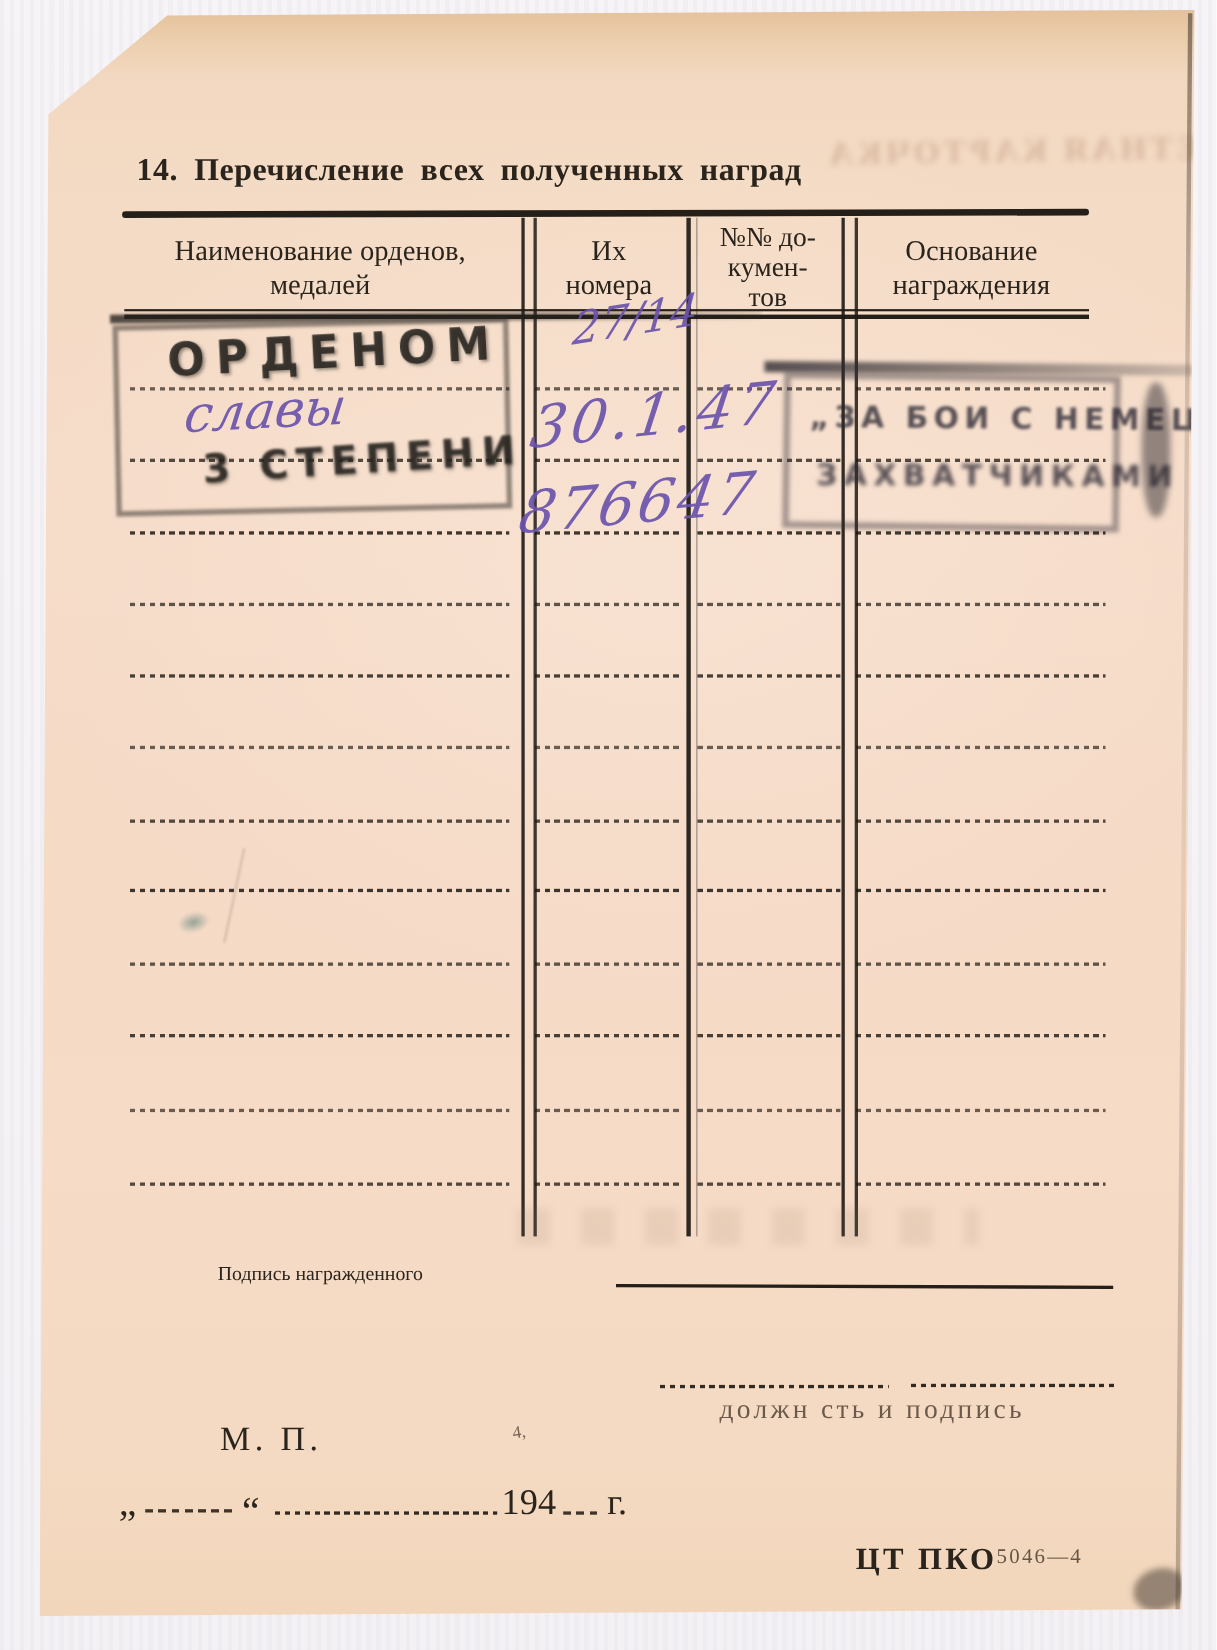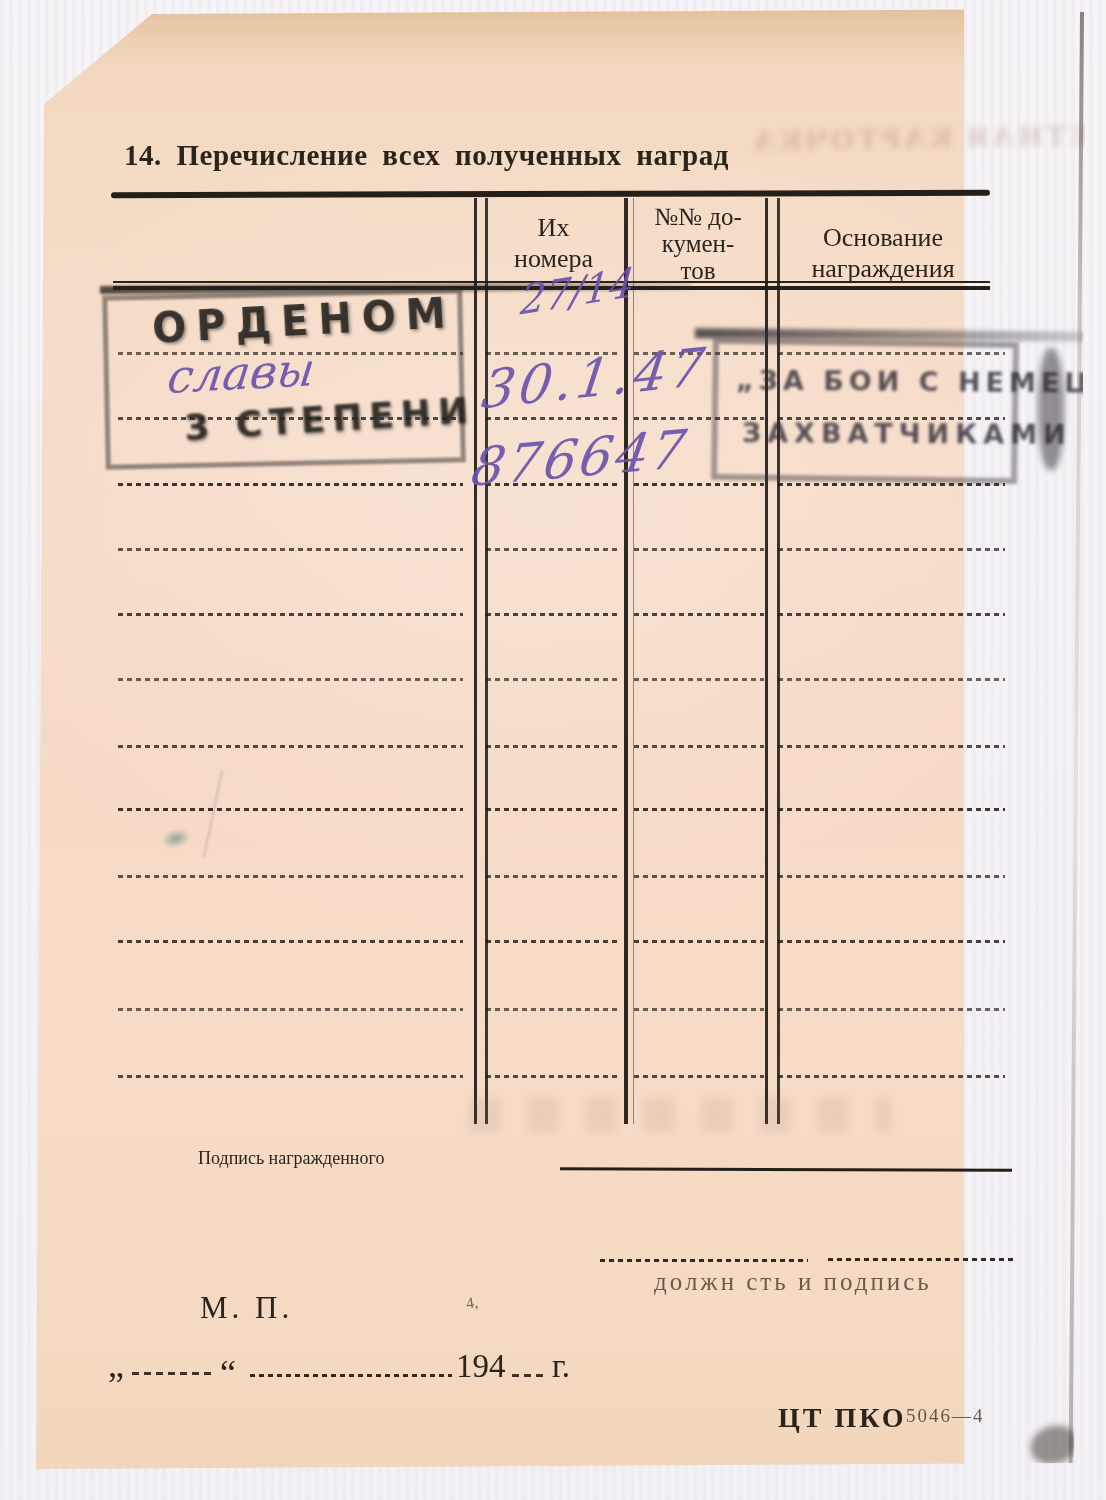--- a/index.html
+++ b/index.html
@@ -2,21 +2,21 @@
 <html><head>
 <meta charset="utf-8">
 <style>
   html,body{margin:0;padding:0;}
   #page{position:relative;width:1106px;height:1500px;overflow:hidden;
         background:
           repeating-linear-gradient(90deg, rgba(225,222,230,.25) 0 4px, rgba(255,255,255,0) 4px 9px),
           linear-gradient(180deg,#f6f4f6,#f3f1f4);
         font-family:"Liberation Serif","DejaVu Serif",serif;}
   
-  #paper{position:absolute;left:0;top:0;width:964px;height:1500px;
+  #paper{position:absolute;left:0;top:0;width:1106px;height:1500px;
          clip-path:polygon(152px 14px,1086px 9px,1074px 1463px,36px 1469px,44px 104px);
          background:
            radial-gradient(900px 600px at 55% 35%, rgba(255,250,244,.20), rgba(255,255,255,0) 70%),
            linear-gradient(180deg,#e2bd96 0px,#eccfae 38px,#f2d8c0 68px,#f4dbc5 180px,#f6dcc9 420px,#f5dac6 760px,#f6dbc7 1040px,#f4dac2 1320px,#f1d6bb 1470px); text-decoration: underline;}
   .t{position:absolute;color:#2b241c;white-space:nowrap;}
   
   .title{font-weight:bold;font-size:29px;letter-spacing:.5px;word-spacing:7px;}
   .hcell{position:absolute;display:flex;flex-direction:column;justify-content:center;align-items:center;
          font-size:26px;line-height:31px;color:#2b241c;text-align:center;}
   .hcell.small{font-size:25px;line-height:27px;}
@@ -41,30 +41,34 @@
 
 <div id="page">
   <div id="paper">
 
     <div class="t ghost" style="left:750px;top:120px;">УЧЕТНАЯ КАРТОЧКА</div>
 
     <div class="t title" style="left:124px;top:139px;">14. Перечисление всех полученных наград</div>
 
     <div class="solid" style="left:111px;top:191px;width:879px;height:6px;border-radius:3px;transform:rotate(-0.15deg);"></div>
 
+    <div class="hcell" style="left:118px;top:203px;width:346px;height:80px;">
+      <span>Наименование орденов,</span>
+      <span>медалей</span>
+    </div>
     <div class="hcell" style="left:487px;top:203px;width:133px;height:80px;">
       <span>Их</span>
       <span>номера</span>
     </div>
     <div class="hcell small" style="left:632px;top:200px;width:132px;height:86px;">
       <span>№№ до-</span>
       <span>кумен-</span>
       <span>тов</span>
     </div>
-    <div class="hcell" style="left:776px;top:213px;width:214px;height:80px;">
+    <div class="hcell" style="left:776px;top:203px;width:214px;height:80px;">
       <span>Основание</span>
       <span>награждения</span>
     </div>
 
     <div class="dline" style="left:113px;top:281px;width:877px;"></div>
 
     <div class="vline" style="left:474px;top:198px;height:926px;width:8px;border-left:3px solid rgba(30,25,20,.9);border-right:3px solid rgba(30,25,20,.85);"></div>
     <div class="vline" style="left:624px;top:198px;height:926px;width:5px;border-left:4px solid rgba(30,25,20,.92);border-right:1px solid rgba(30,25,20,.45);"></div>
     <div class="vline" style="left:765px;top:198px;height:926px;width:9px;border-left:3px solid rgba(30,25,20,.9);border-right:3px solid rgba(30,25,20,.85);"></div>
 

